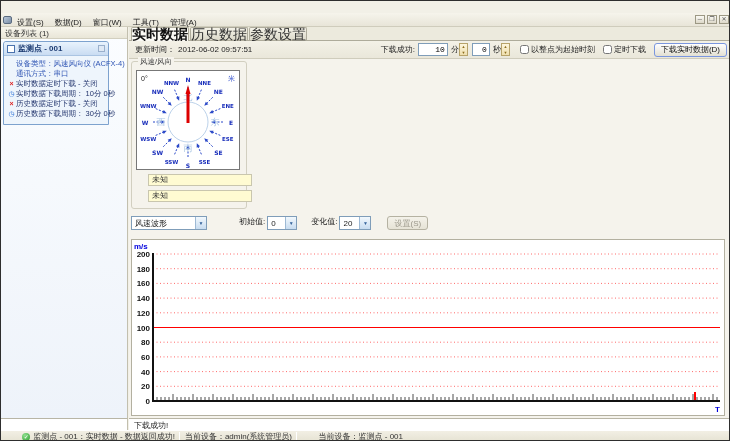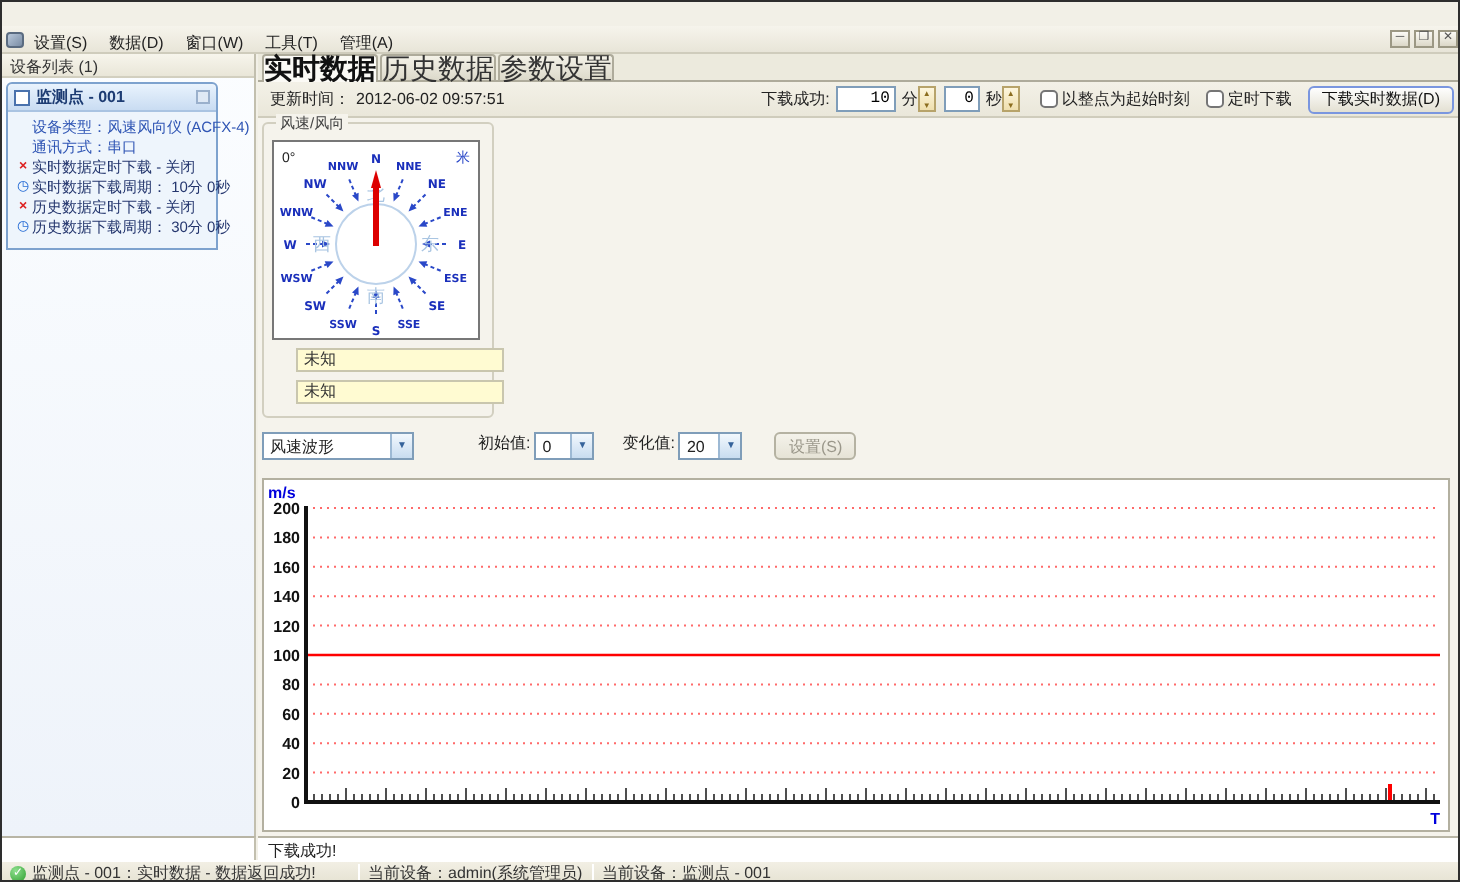--- a/index.html
+++ b/index.html
@@ -65,21 +65,21 @@
   .combo{height:14px;border:1px solid #7f9db9;background:#fff;display:inline-flex;align-items:center;}
   .combo .combo-text{flex:1;padding:0 3px;font-size:8px;white-space:nowrap;overflow:hidden;}
   .combo .combo-btn{width:11px;height:12px;margin:0;background:linear-gradient(180deg,#f2f8fd,#c8dcf0);border-left:1px solid #9db9d4;color:#35639b;font-size:5px;line-height:12px;text-align:center;}
 
   
   .chart-panel{position:absolute;left:2px;top:212px;width:594px;height:177px;background:#fff;border:1px solid #b3b0a0;}
 
   
   .msg-strip{position:absolute;left:128px;top:417px;width:602px;height:16px;background:#fff;border-top:1px solid #b8b5a5;font-size:8px;color:#222;padding:1px 5px;white-space:nowrap;}
   .statusbar{position:absolute;left:0;top:429px;width:730px;height:12px;background:linear-gradient(180deg,#f2efe4,#e5e2d2);border-top:1px solid #fff;display:flex;align-items:center;font-size:8px;color:#333;}
-  .status-cell{display:flex;align-items:center;height:100%;padding:0 4px;white-space:nowrap;}
+  .status-cell{display:flex;align-items:center;height:100%;padding:0 4px;white-space:nowrap;justify-content:flex-end;}
   .status-sep{width:1px;height:9px;background:#b9b5a3;border-right:1px solid #fff;}
   .ok-icon{width:8px;height:8px;border-radius:50%;background:radial-gradient(circle at 35% 30%,#8fe08f,#2e9e2e);color:#fff;font-size:6px;line-height:8px;text-align:center;margin-right:3px;flex:0 0 auto;}
 </style>
 </head>
 <body>
 
 <div id="window">
 
 
   <div class="menubar">

